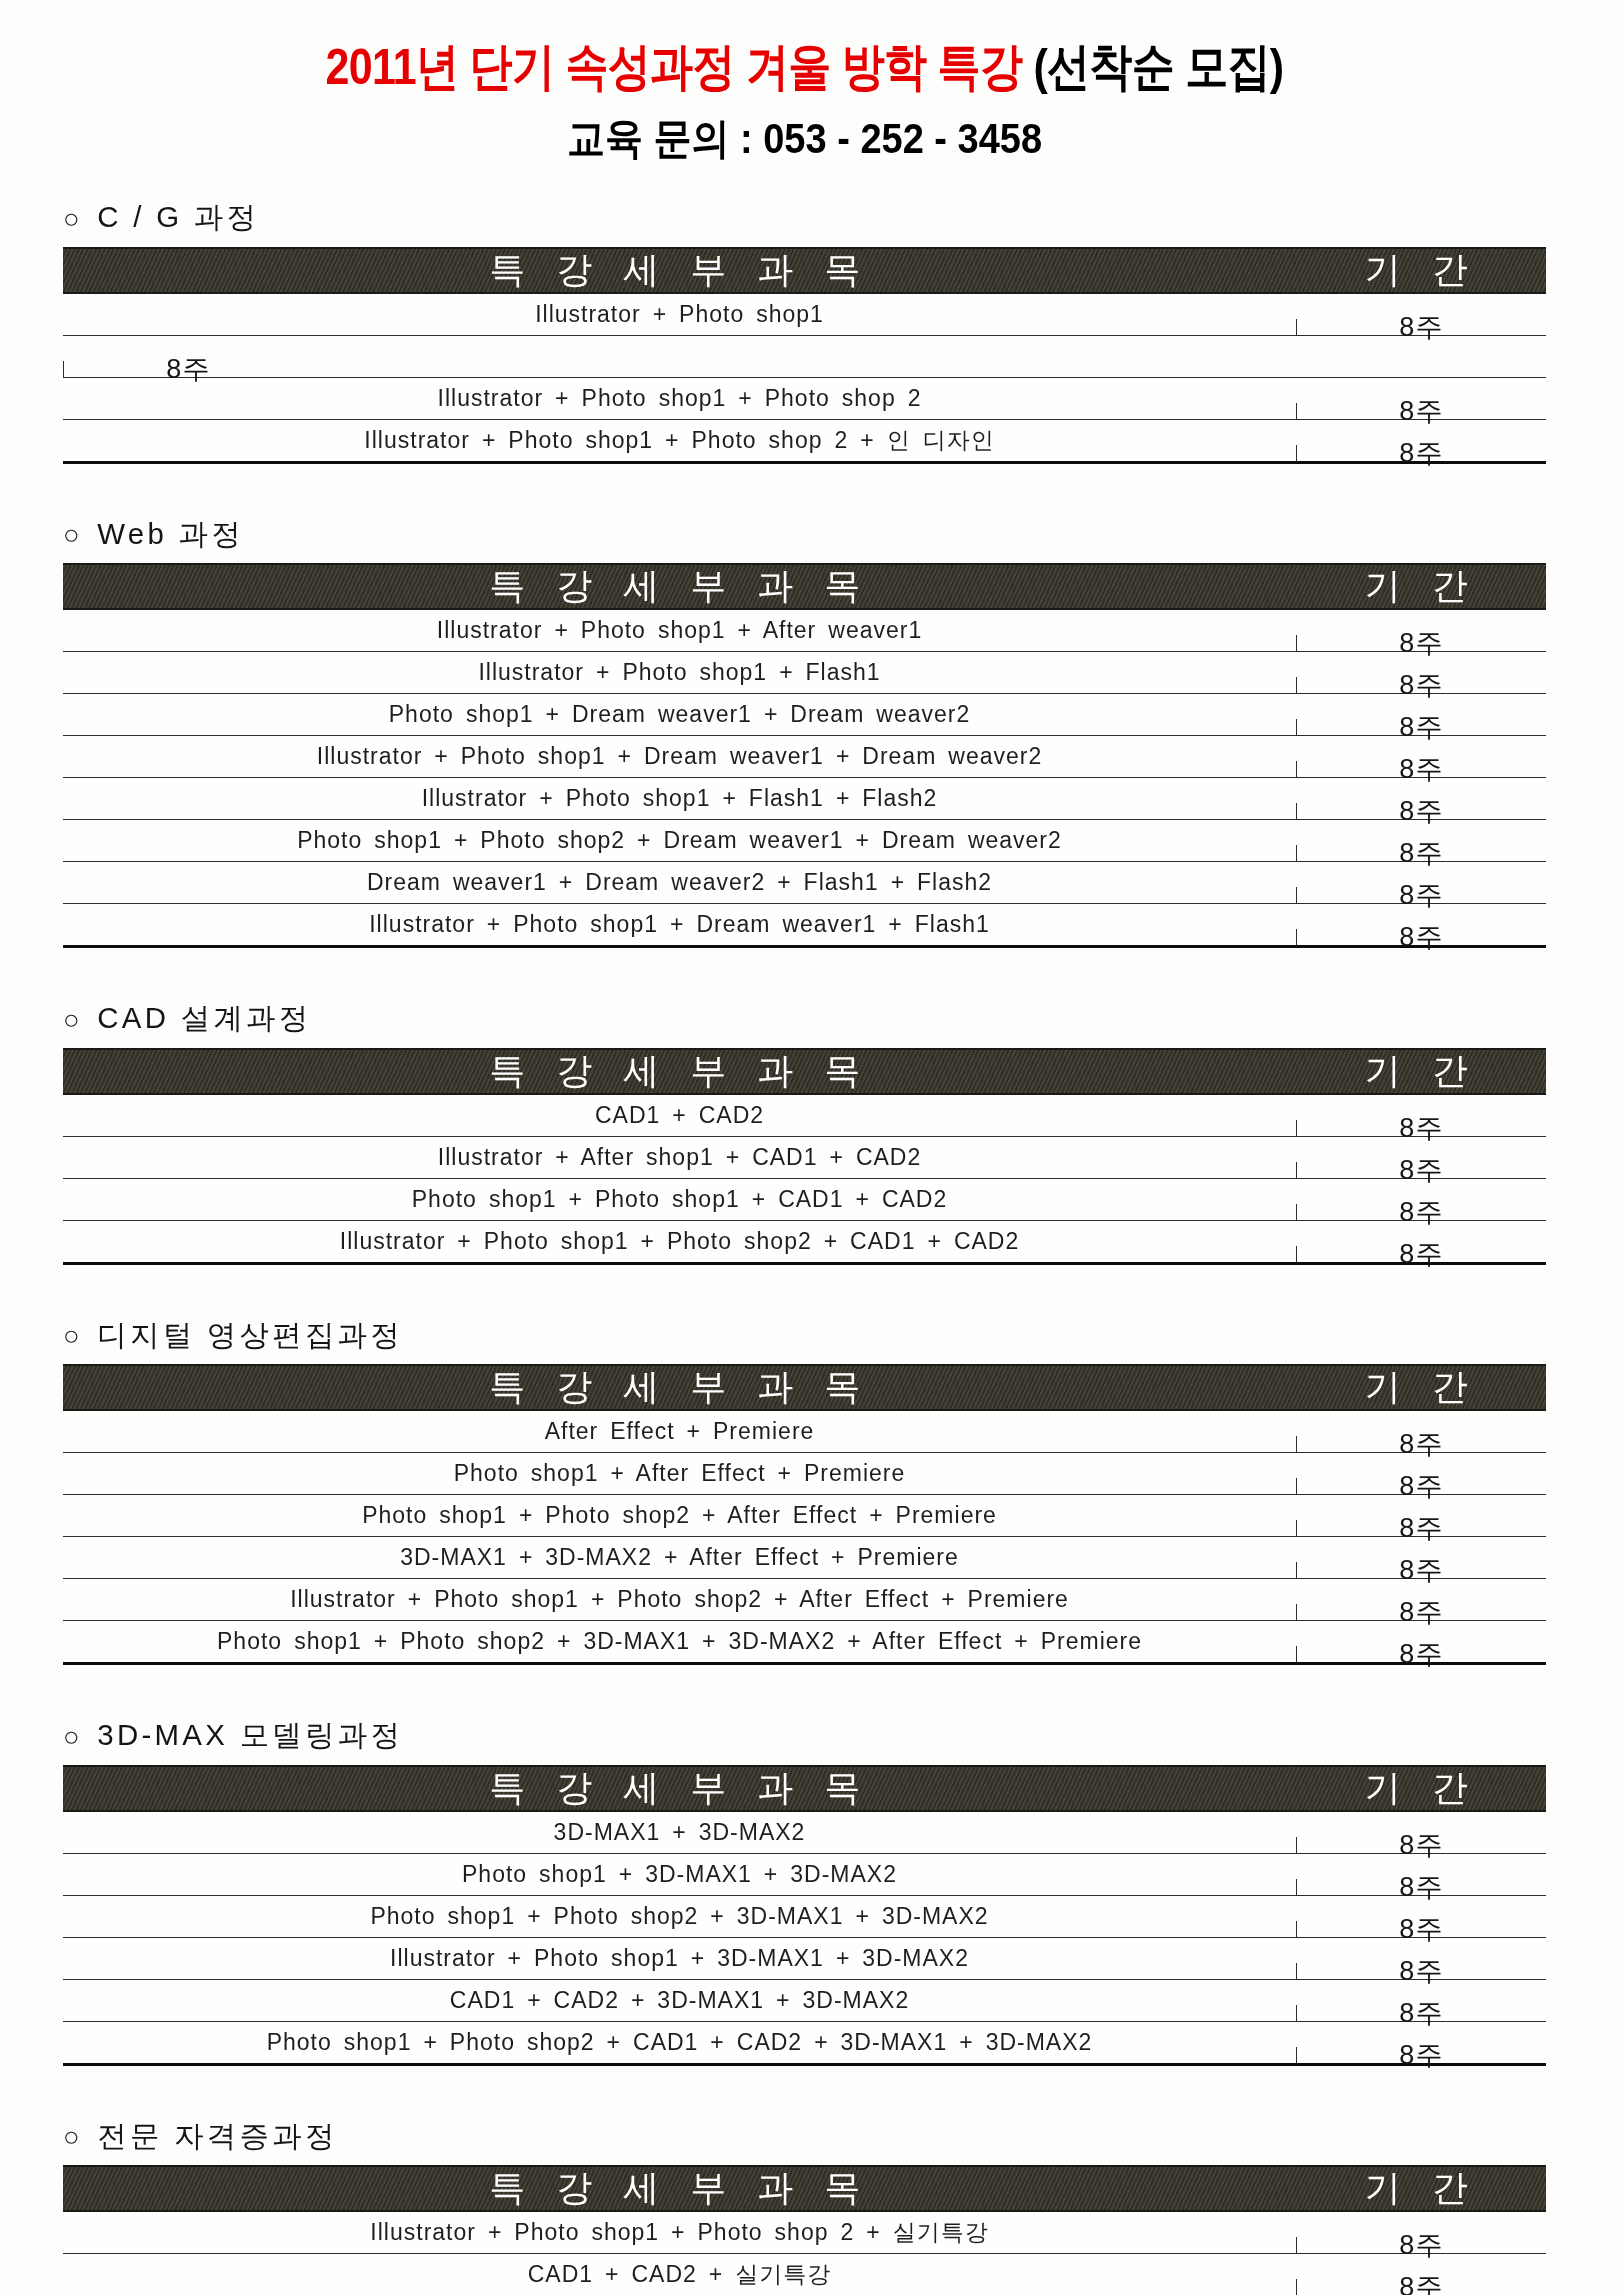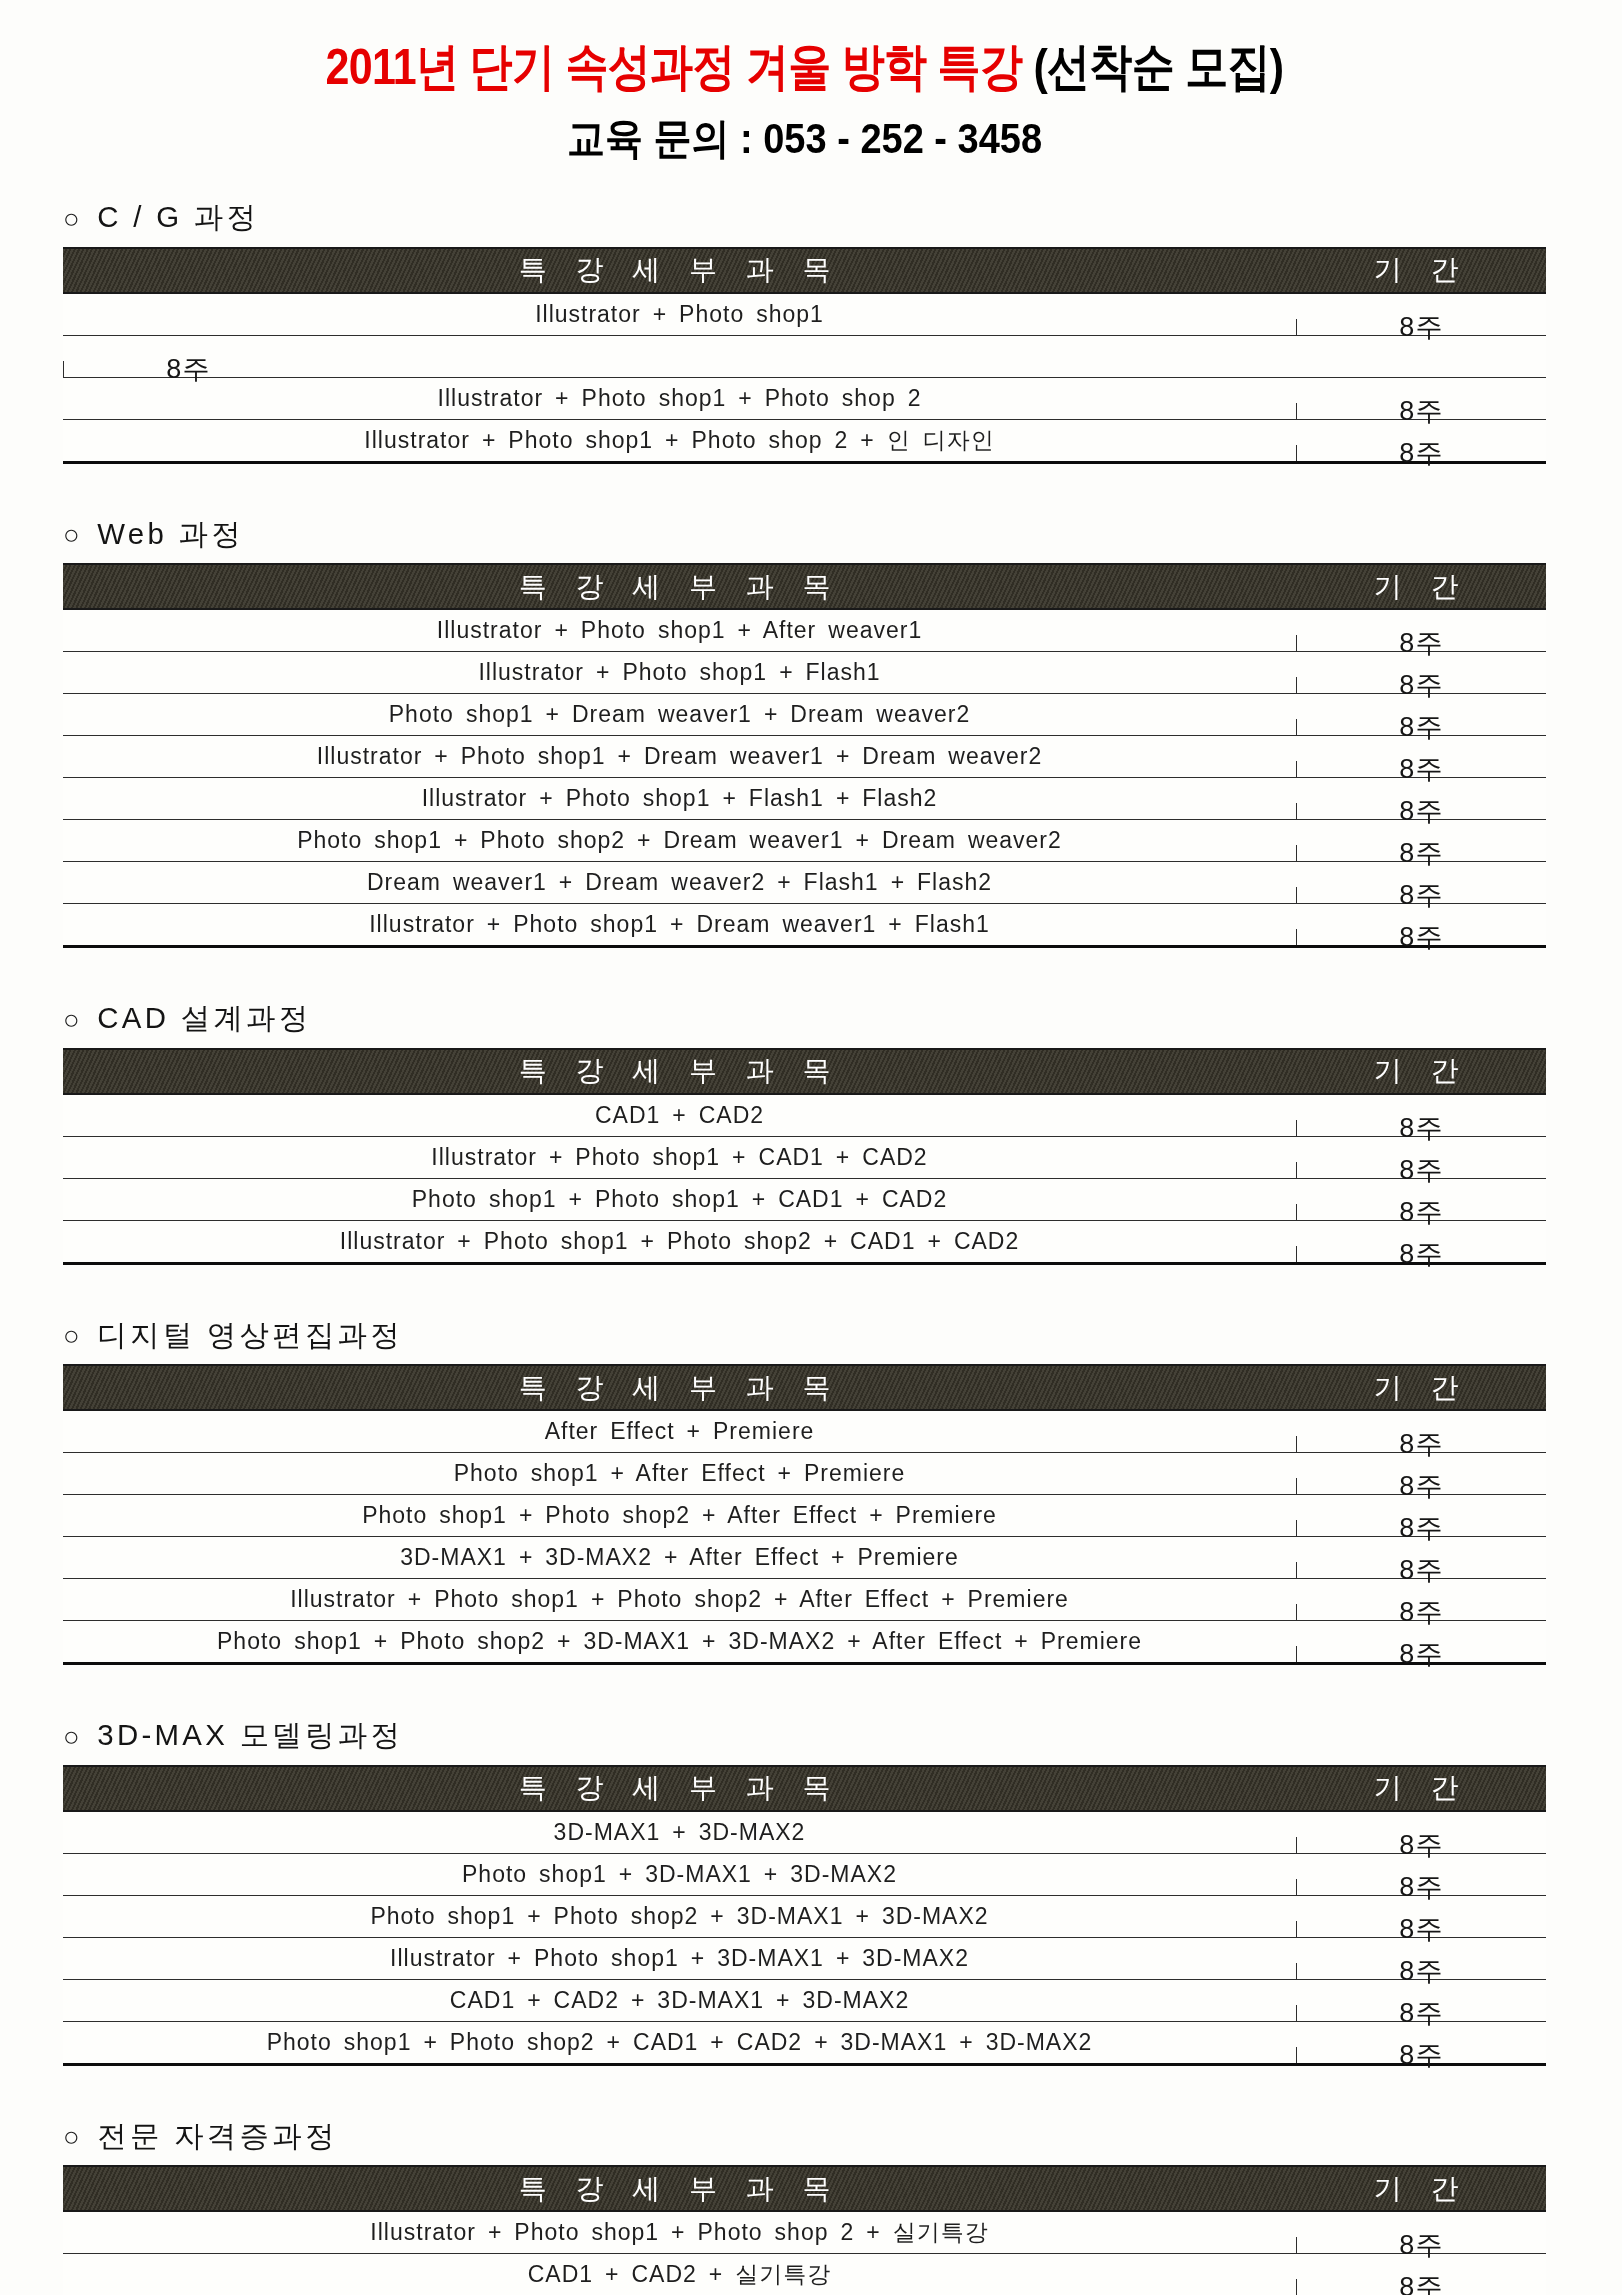--- a/index.html
+++ b/index.html
@@ -65,21 +65,21 @@
     background:
       repeating-linear-gradient(115deg,
         rgba(255,255,255,0.05) 0 2px, rgba(0,0,0,0.18) 2px 3.9px),
       #3a372c;
     border-top:2px solid #191919;
     border-bottom:2px solid #191919;
     color:#ffffff;
   }
   .thead .th{
     display:flex;align-items:center;justify-content:center;
-    font-size:28px;
+    font-size:36px;
     letter-spacing:10.5px;
     white-space:nowrap;
   }
   .col-subj{width:83.2%;}
   .col-dur{width:16.8%;}
   .trow{
     display:flex;
     height:41px;
     border-bottom:1.3px solid #2d2d2d;
     background:#fefefc;
@@ -195,21 +195,21 @@
     <div class="ctable">
       <div class="thead">
         <div class="th col-subj">특 강 세 부 과 목</div>
         <div class="th col-dur">기 간</div>
       </div>
       <div class="trow">
         <div class="cell subj col-subj">CAD1 + CAD2</div>
         <div class="cell dur col-dur">8주</div>
       </div>
       <div class="trow">
-        <div class="cell subj col-subj">Illustrator + Photo shop1 + CAD1 + CAD2</div>
+        <div class="cell subj col-subj">Illustrator + After shop1 + CAD1 + CAD2</div>
         <div class="cell dur col-dur">8주</div>
       </div>
       <div class="trow">
         <div class="cell subj col-subj">Photo shop1 + Photo shop1 + CAD1 + CAD2</div>
         <div class="cell dur col-dur">8주</div>
       </div>
       <div class="trow">
         <div class="cell subj col-subj">Illustrator + Photo shop1 + Photo shop2 + CAD1 + CAD2</div>
         <div class="cell dur col-dur">8주</div>
       </div>

